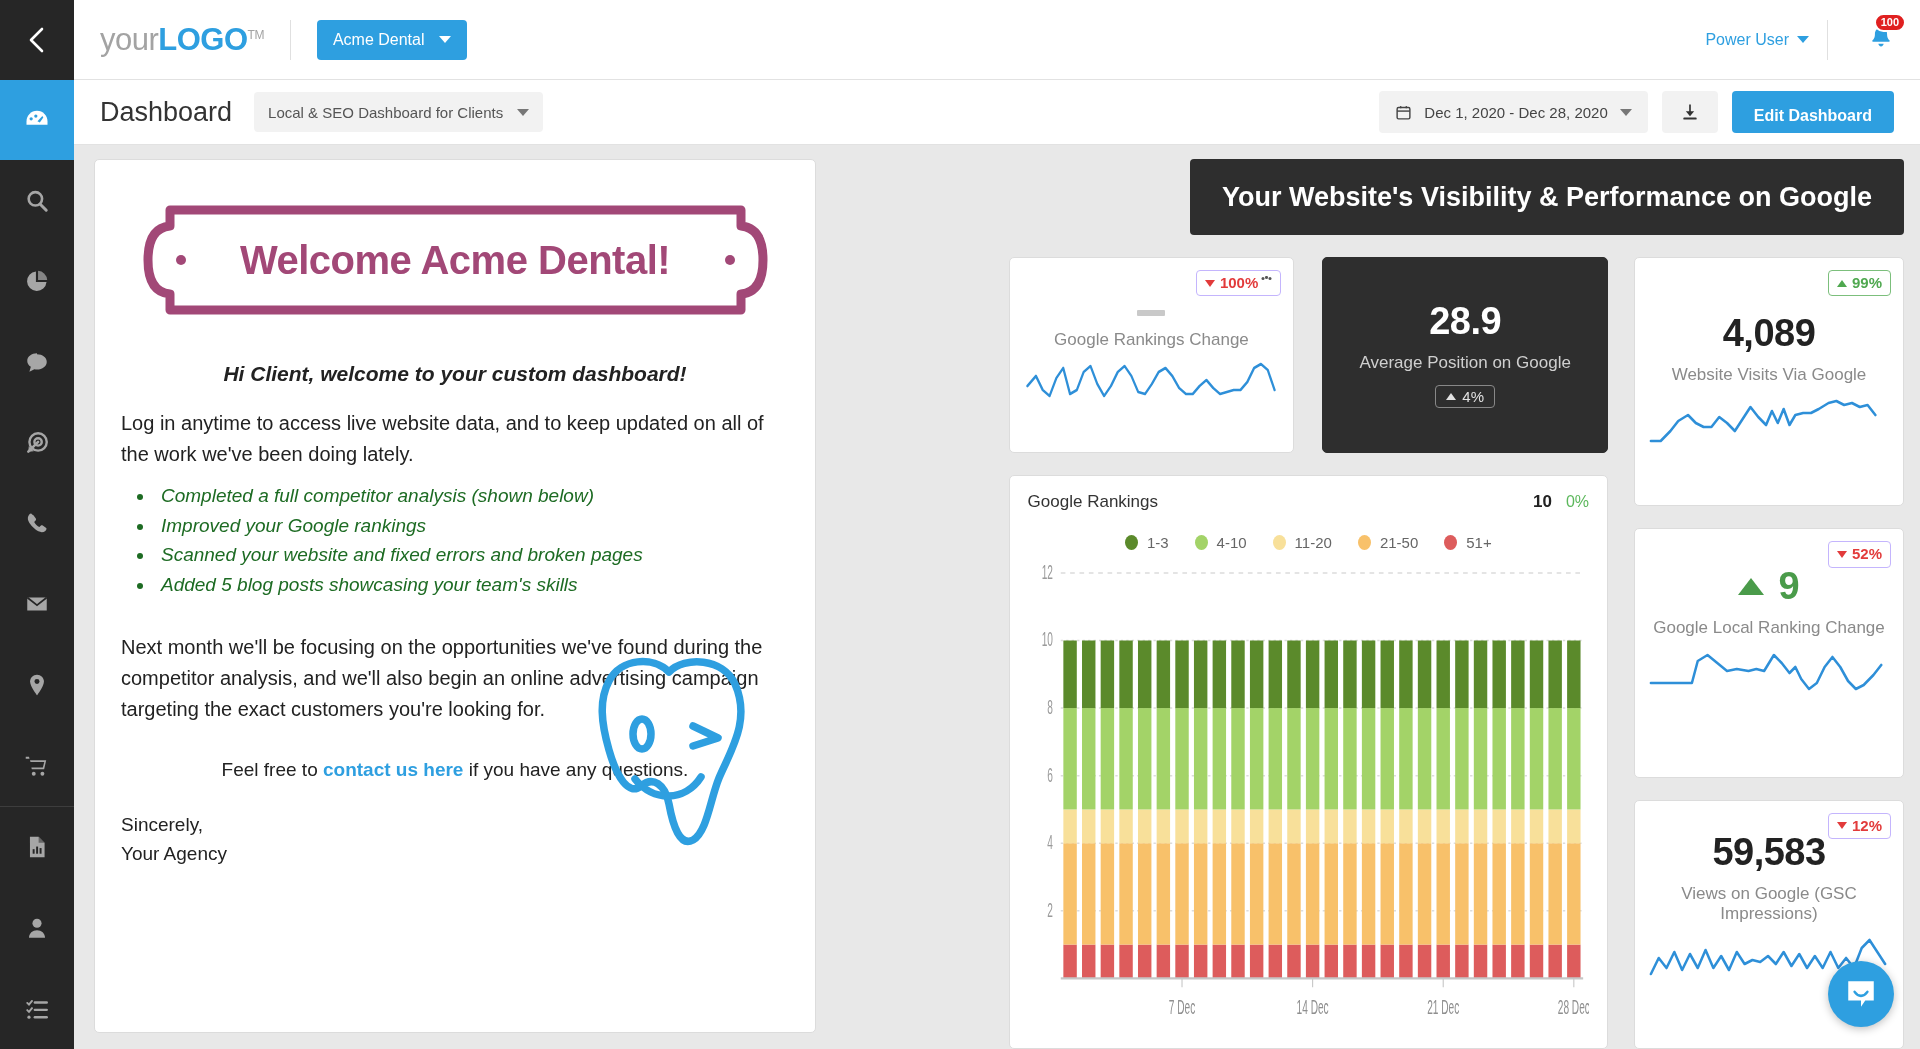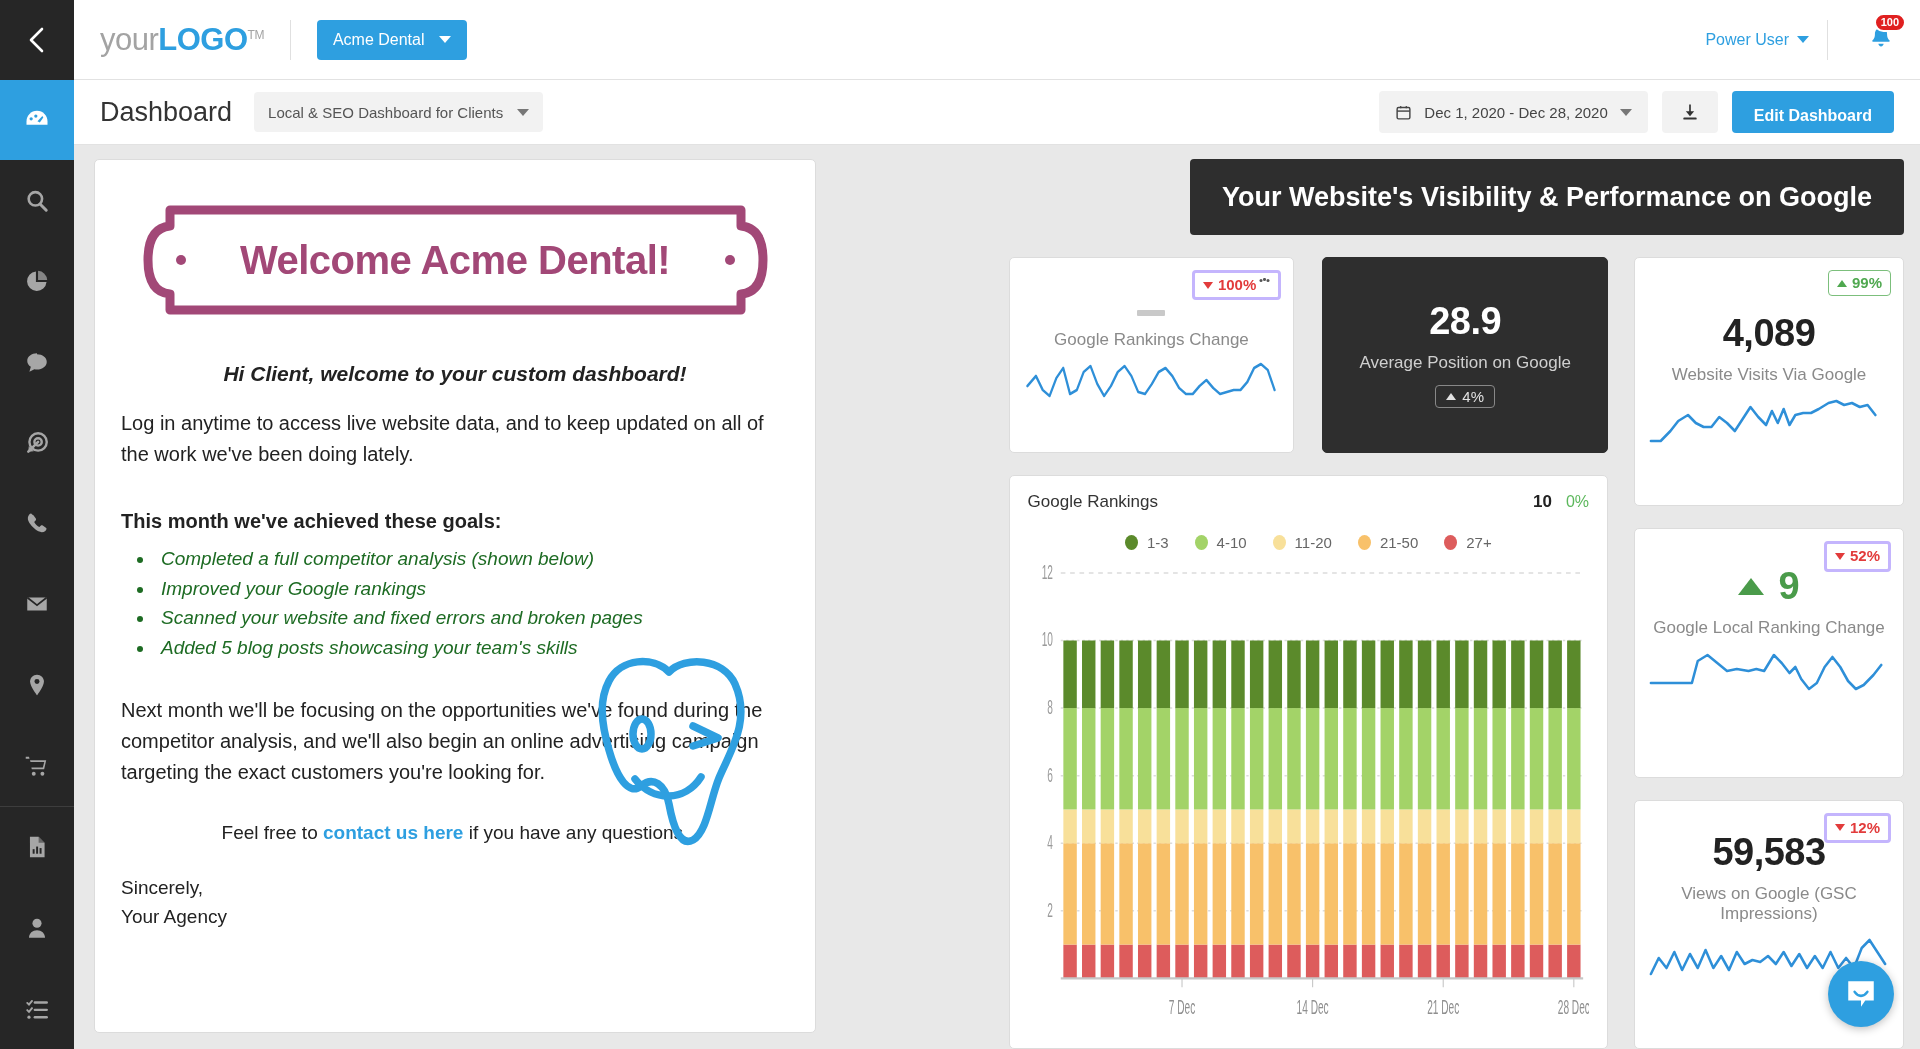--- a/index.html
+++ b/index.html
@@ -122,21 +122,21 @@
   .col-side { width: 270px; flex: 0 0 270px; display: flex; flex-direction: column; gap: 22px; }
 
   .row-top { display: flex; gap: 28px; height: 196px; }
   .kpi { position: relative; border-radius: 5px; padding: 14px; flex: 1 1 0; overflow: hidden; }
   .kpi.light { background: #fff; border: 1px solid #dcdcdc; }
   .kpi.dark { background: #2e2e2e; border: 1px solid #2e2e2e; }
   .badge {
     position: absolute; top: 12px; right: 12px; border-radius: 4px; font-size: 15px;
     padding: 2px 8px; display: flex; align-items: center; gap: 5px; font-weight: bold; line-height: 1.35;
   }
-  .badge.down { color: #e23b3b; border: 3px solid #c4b5fd; }
+  .badge.down { color: #e23b3b; border: 1px solid #c4b5fd; }
   .badge.up { color: #4fa84f; border: 1px solid #7cbf7c; }
   .tri-d { width:0;height:0;border-left:5px solid transparent;border-right:5px solid transparent;border-top:7px solid currentColor; }
   .tri-u { width:0;height:0;border-left:5px solid transparent;border-right:5px solid transparent;border-bottom:7px solid currentColor; }
   .kpi-val { text-align:center; font-size: 38px; font-weight: bold; color: #222; margin-top: 28px; letter-spacing:-0.5px; }
   .kpi.dark .kpi-val { color:#fff; }
   .kpi-dash { text-align:center; margin-top: 30px; }
   .kpi-dash span { display:inline-block; width: 28px; height: 6px; background: #c9c9c9; border-radius: 1px; }
   .kpi-lbl { text-align:center; font-size: 17px; color: #8a8a8a; margin-top: 10px; line-height: 1.2; }
   .kpi.dark .kpi-lbl { color:#cfcfcf; }
   .kpi-chip {
@@ -325,21 +325,20 @@
           <svg viewBox="0 0 655 112" width="655" height="112">
             <path d="M42 6 H613 V22 q22 2 22 34 t-22 34 V106 H42 V90 q-22 -2 -22 -34 t22 -34 Z" fill="none" stroke="#a24877" stroke-width="9" stroke-linejoin="round"></path>
             <circle cx="53" cy="56" r="5" fill="#a24877"></circle>
             <circle cx="602" cy="56" r="5" fill="#a24877"></circle>
           </svg>
           <div class="plaque-text">Welcome Acme Dental!</div>
         </div>
 
         <div class="w-sub">Hi Client, welcome to your custom dashboard!</div>
         <div class="w-p">Log in anytime to access live website data, and to keep updated on all of the work we've been doing lately.</div>
-        <div class="w-goals">This month we've achieved these goals:</div>
 
         <ul class="w-list">
           <li><span>Completed a full </span><b>competitor analysis</b><span> (shown below)</span></li>
           <li><b>Improved</b><span> your Google rankings</span></li>
           <li><b>Scanned</b><span> your website and </span><b>fixed</b><span> errors and broken pages</span></li>
           <li><span>Added </span><b>5 blog posts</b><span> showcasing your team's skills</span></li>
         </ul>
 
         <div class="w-next">Next month we'll be focusing on the opportunities we've found during the competitor analysis, and we'll also begin an online advertising campaign targeting the exact customers you're looking for.</div>
 
@@ -417,21 +416,21 @@
                   <div class="leg">
                     <span class="dot" style="background: rgb(248, 224, 154);"></span>
                     <span>11-20</span>
                   </div>
                   <div class="leg">
                     <span class="dot" style="background: rgb(248, 193, 106);"></span>
                     <span>21-50</span>
                   </div>
                   <div class="leg">
                     <span class="dot" style="background: rgb(221, 92, 92);"></span>
-                    <span>27+</span>
+                    <span>51+</span>
                   </div>
                 </div>
 
               <div class="plot">
                 <svg id="bars-svg" viewBox="0 0 720 320" preserveAspectRatio="none">
                     <line x1="42" x2="712" y1="234.66666666666669" y2="234.66666666666669" stroke="#dcdcdc" stroke-width="1" stroke-dasharray="3 4"></line>
                     <text x="32" y="238.66666666666669" text-anchor="end" font-size="13" fill="#9a9a9a" font-family="Liberation Sans, sans-serif">2</text>
                     <line x1="42" x2="712" y1="189.33333333333334" y2="189.33333333333334" stroke="#dcdcdc" stroke-width="1" stroke-dasharray="3 4"></line>
                     <text x="32" y="193.33333333333334" text-anchor="end" font-size="13" fill="#9a9a9a" font-family="Liberation Sans, sans-serif">4</text>
                     <line x1="42" x2="712" y1="144" y2="144" stroke="#dcdcdc" stroke-width="1" stroke-dasharray="3 4"></line>

